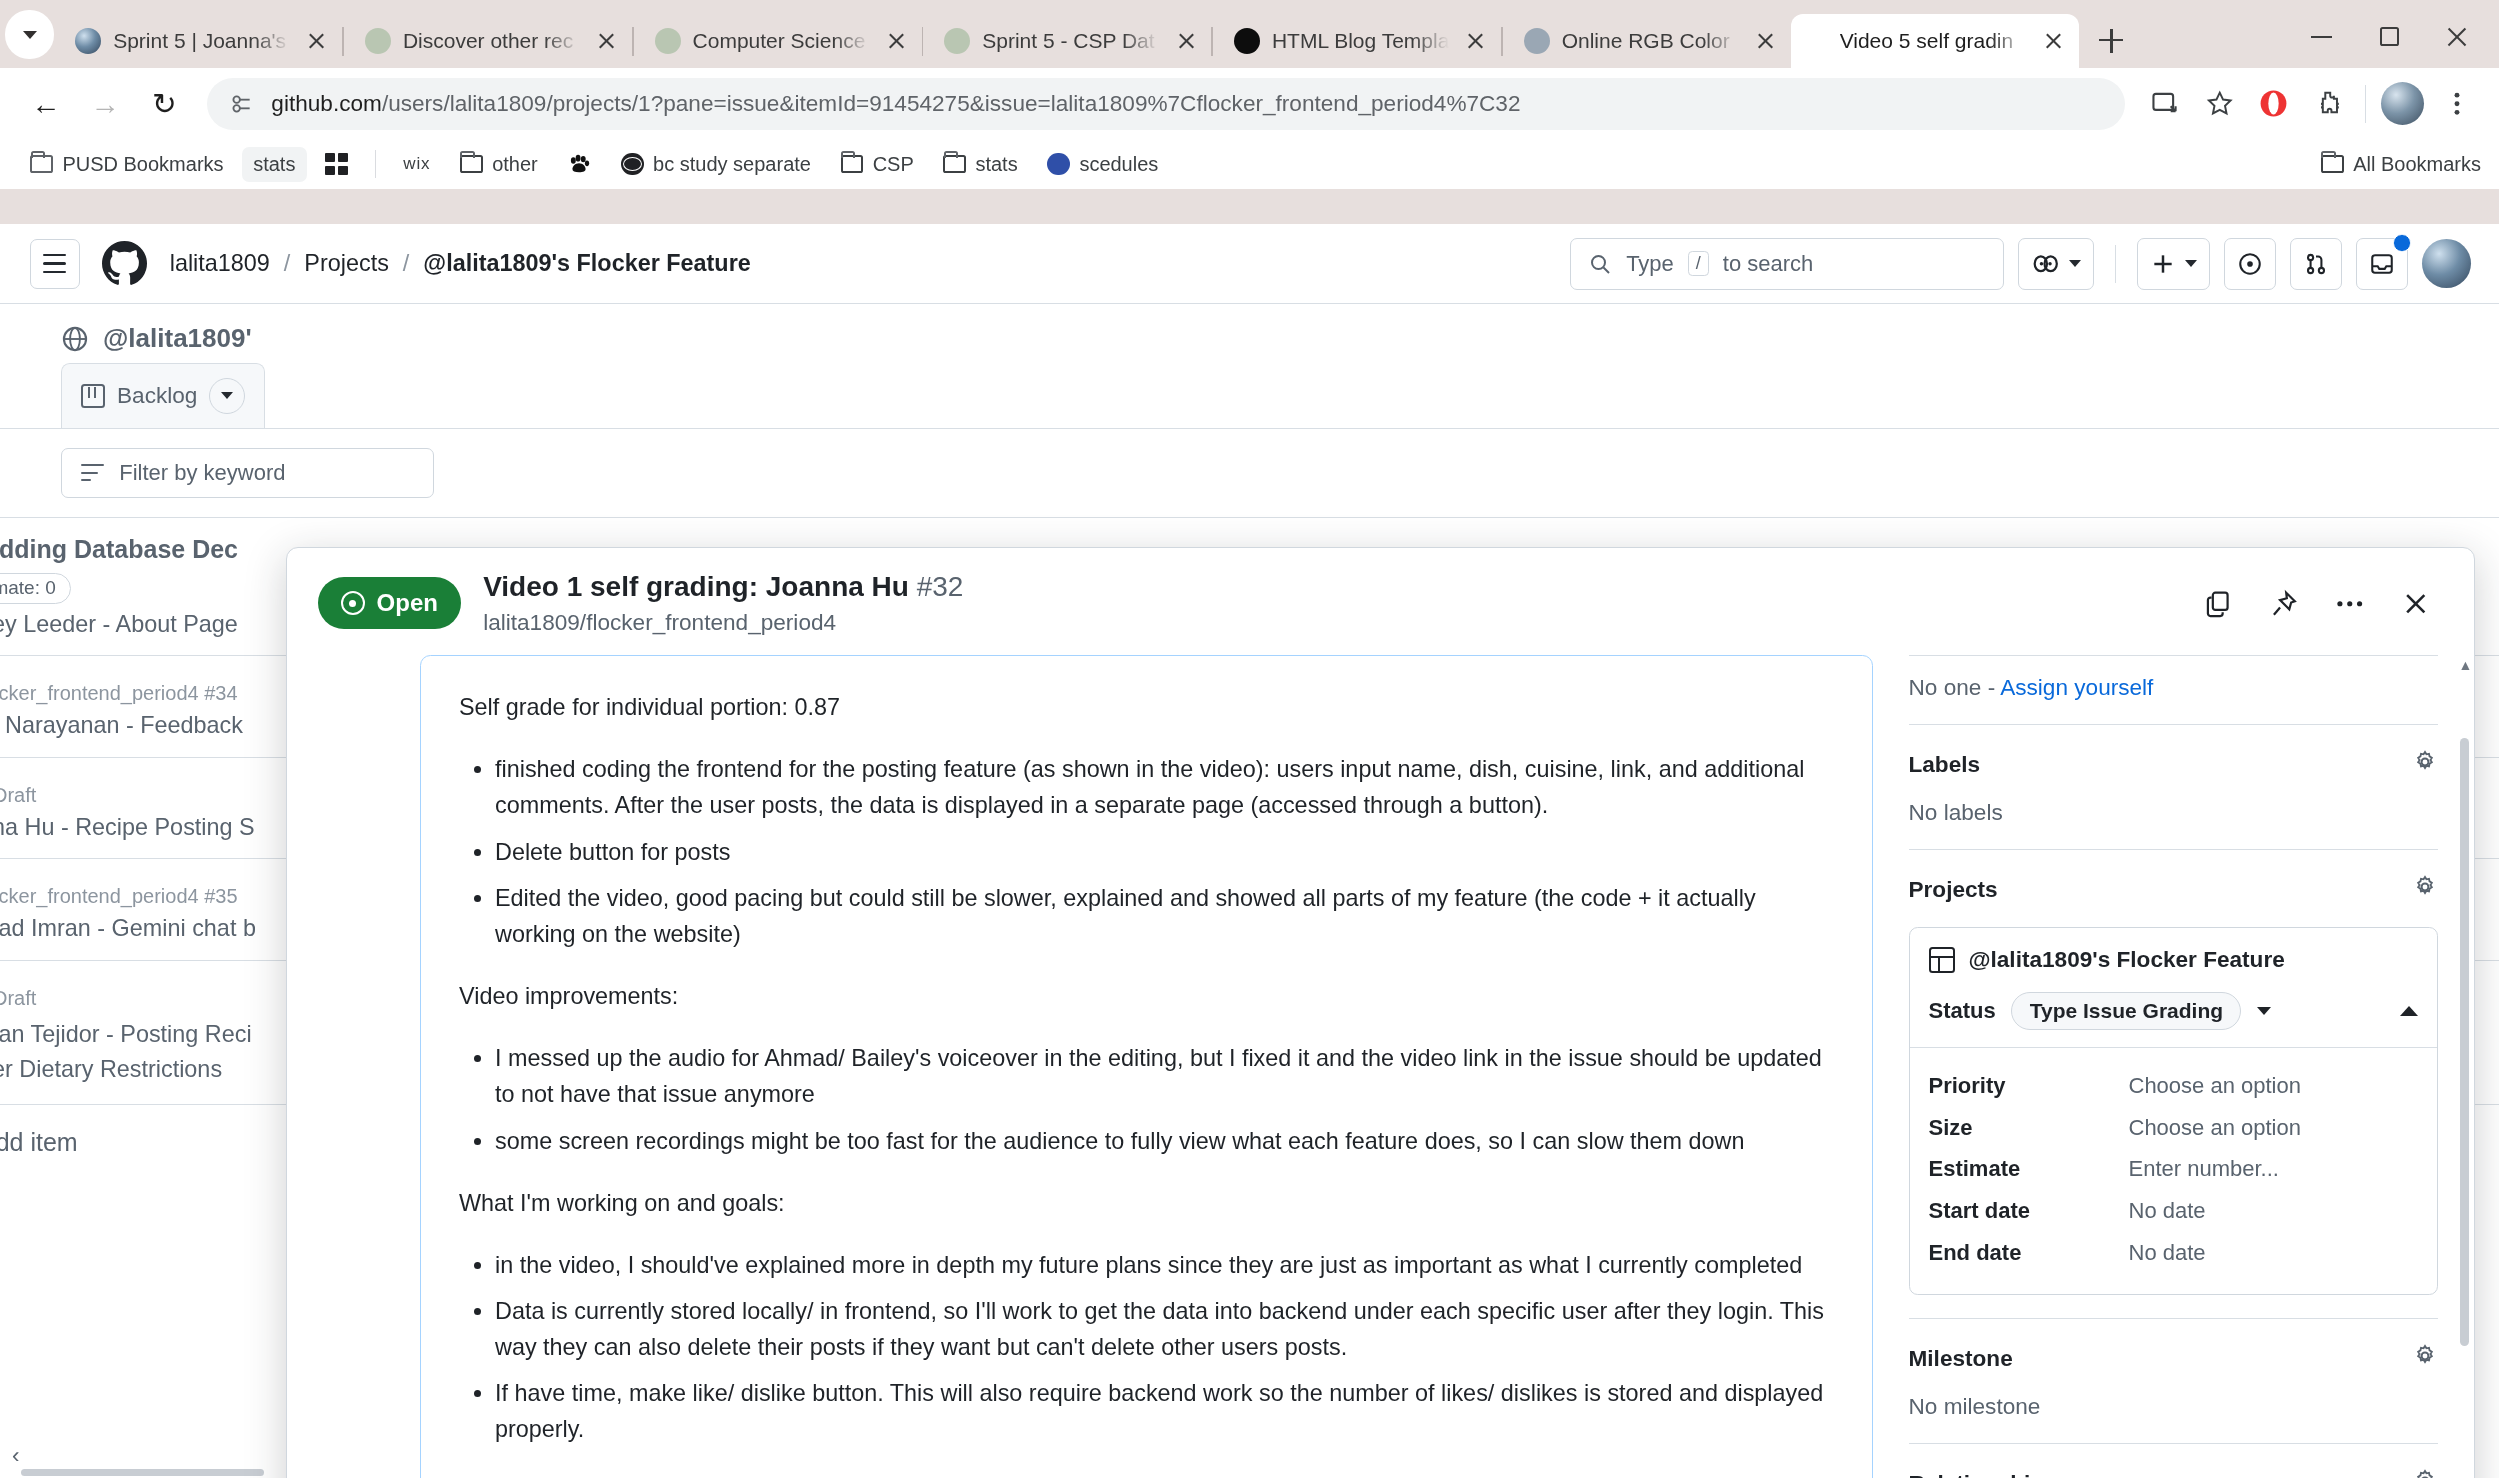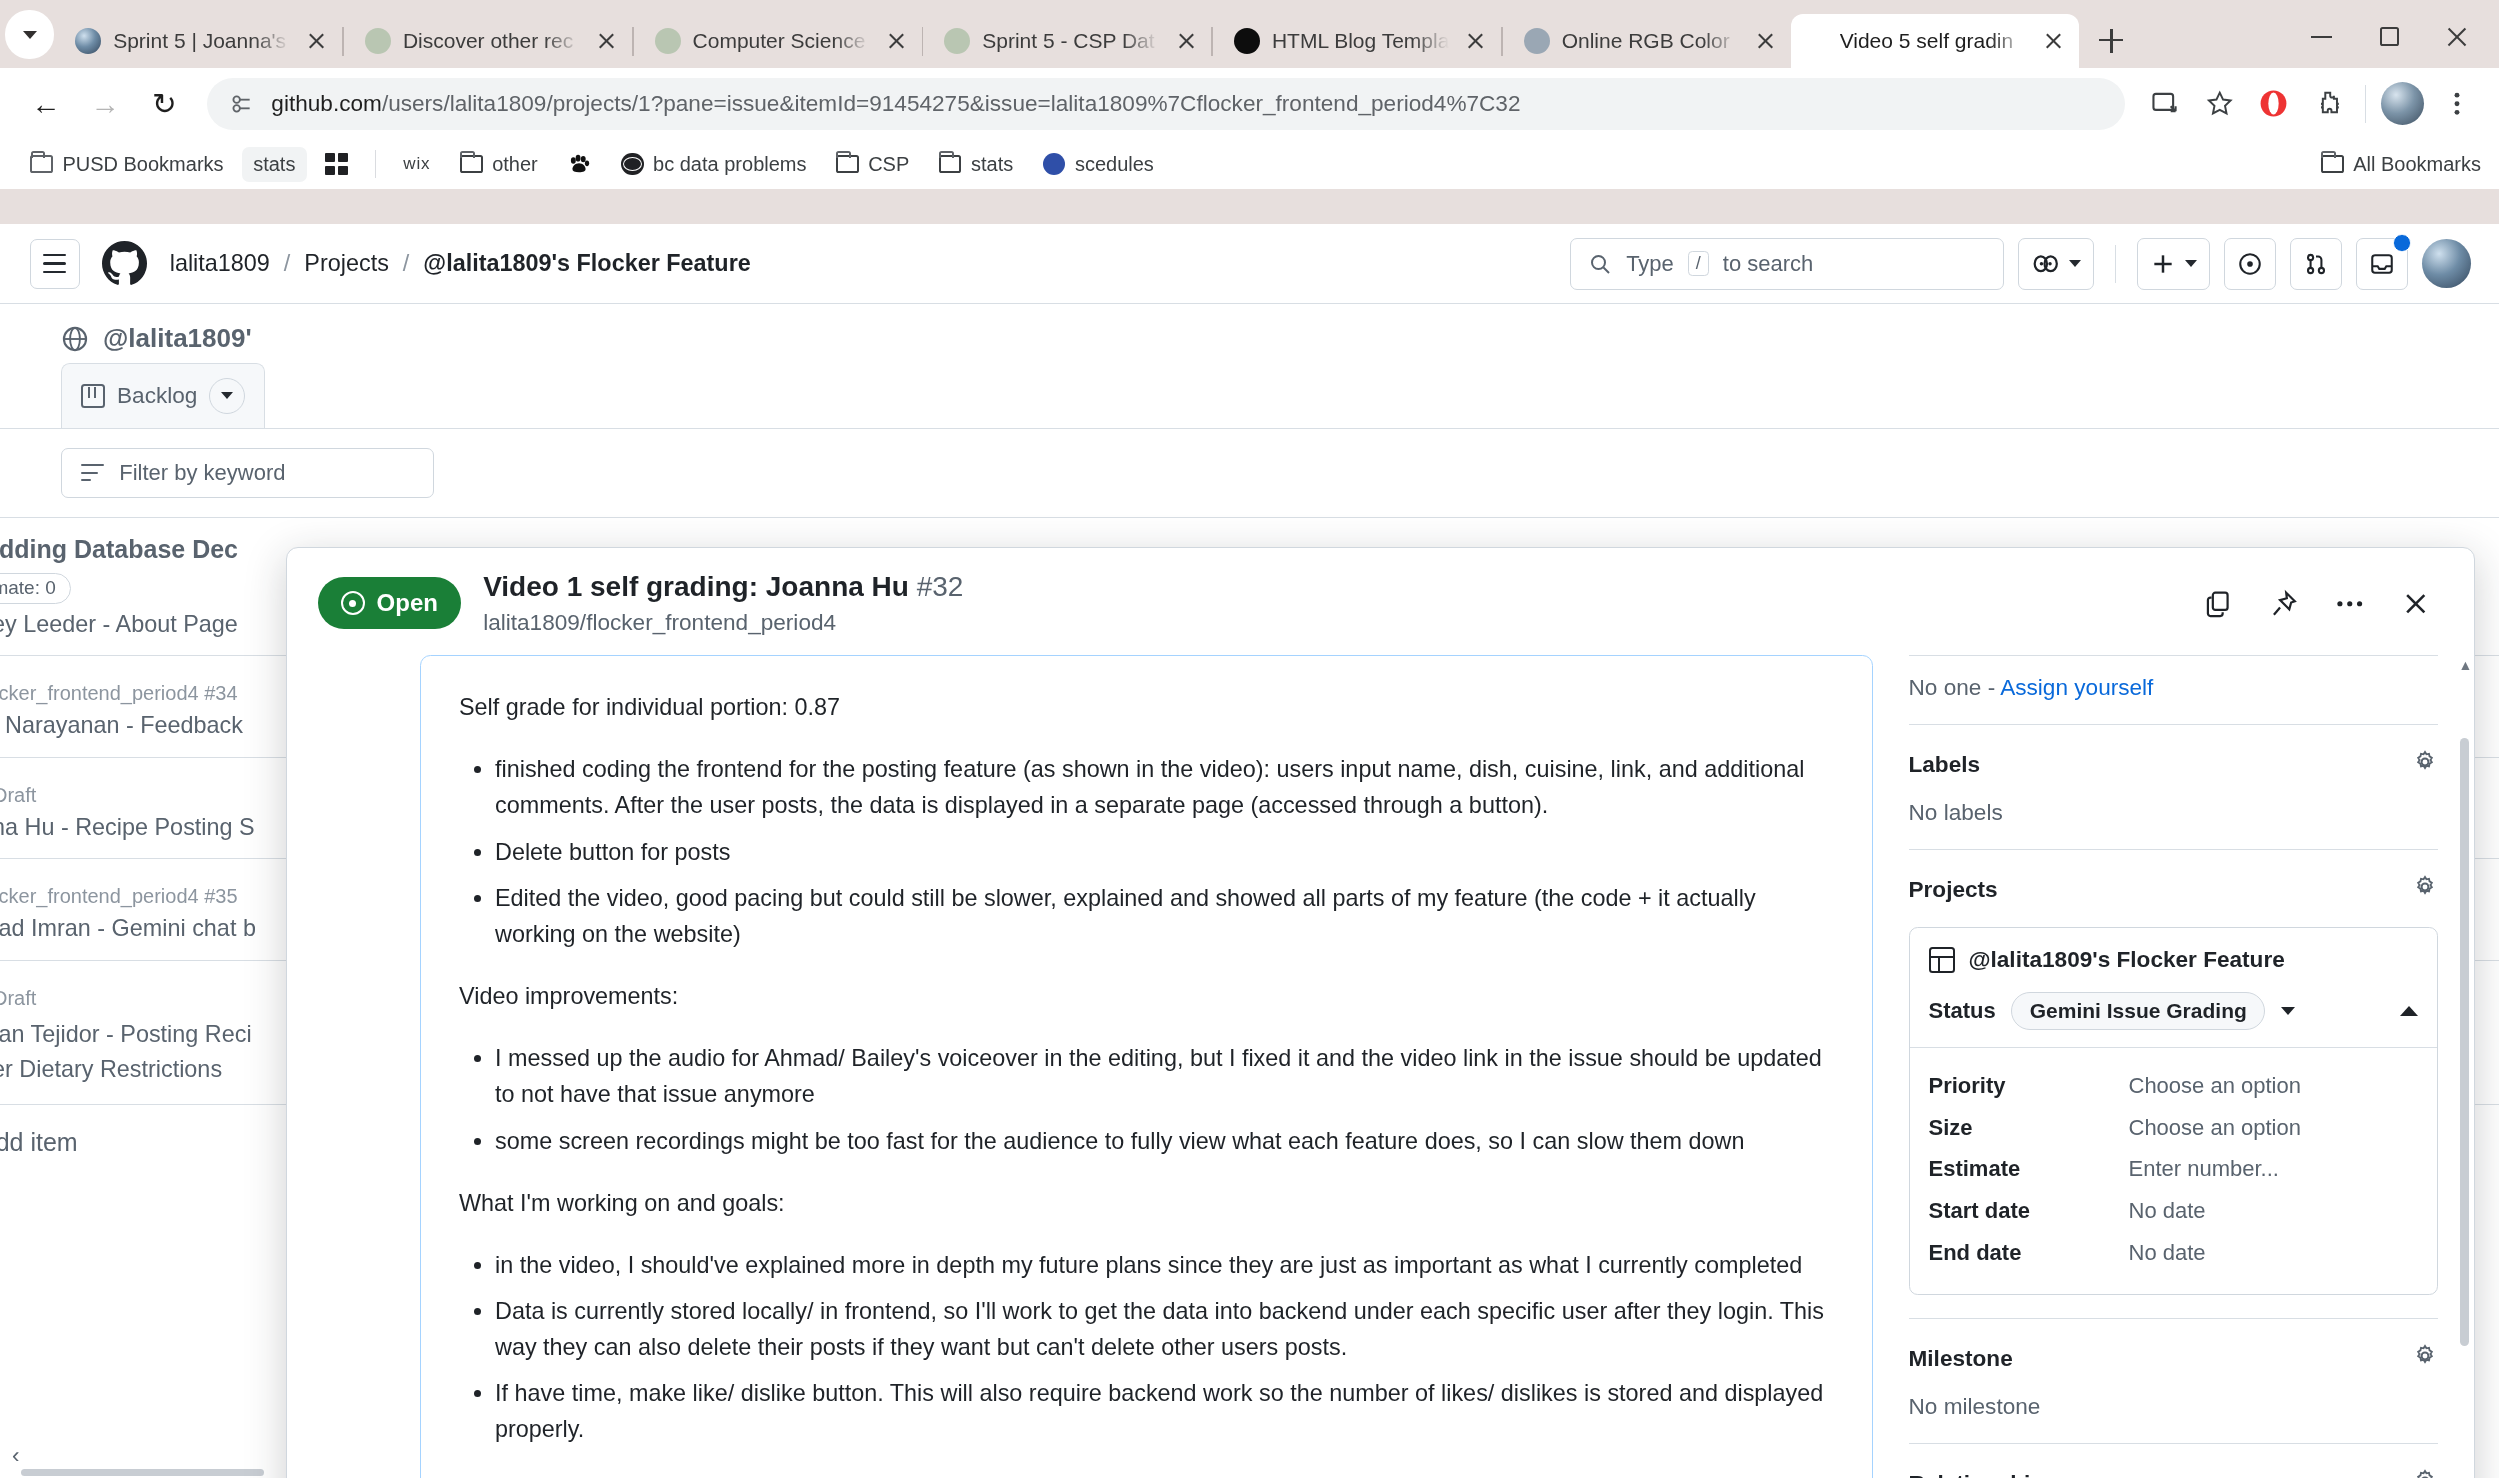--- a/index.html
+++ b/index.html
@@ -361,21 +361,21 @@
       <svg class="paw-ico" viewBox="0 0 24 24">
         <ellipse cx="6" cy="8" rx="2.6" ry="3.4" fill="#111"></ellipse>
           <ellipse cx="11" cy="5.5" rx="2.6" ry="3.6" fill="#111"></ellipse>
         <ellipse cx="16.5" cy="6.5" rx="2.6" ry="3.4" fill="#111"></ellipse>
           <ellipse cx="20.5" cy="11" rx="2.3" ry="3" fill="#111"></ellipse>
         <path d="M12 11c4 0 7 3.2 7 6 0 2.3-2.4 3.4-7 3.4S5 19.3 5 17c0-2.8 3-6 7-6z" fill="#111"></path>
       </svg>
     </div>
     <div class="bm">
       <span class="globe-ico"></span>
-      <span>bc data problems</span>
+      <span>bc study separate</span>
     </div>
     <div class="bm">
       <span class="folder-ico" style="border-color:#3c4043"></span>
       <span>CSP</span>
     </div>
     <div class="bm">
       <span class="folder-ico" style="border-color:#3c4043"></span>
       <span>stats</span>
     </div>
     <div class="bm">
@@ -627,21 +627,21 @@
             </div>
 
             <div class="proj-card">
               <div class="proj-card-top">
                 <div class="proj-name">
                   <span class="proj-table-ico"></span>
                   <span>@lalita1809's Flocker Feature</span>
                 </div>
                 <div class="proj-status-row">
                   <span class="lbl">Status</span>
-                  <span class="status-pill">Gemini Issue Grading</span>
+                  <span class="status-pill">Type Issue Grading</span>
                   <span class="caret-dn"></span>
                   <span class="collapse-up"></span>
                 </div>
               </div>
               <div class="proj-fields">
                 <div class="fld">
                   <span class="k">Priority</span>
                   <span class="v">Choose an option</span>
                 </div>
                 <div class="fld">

